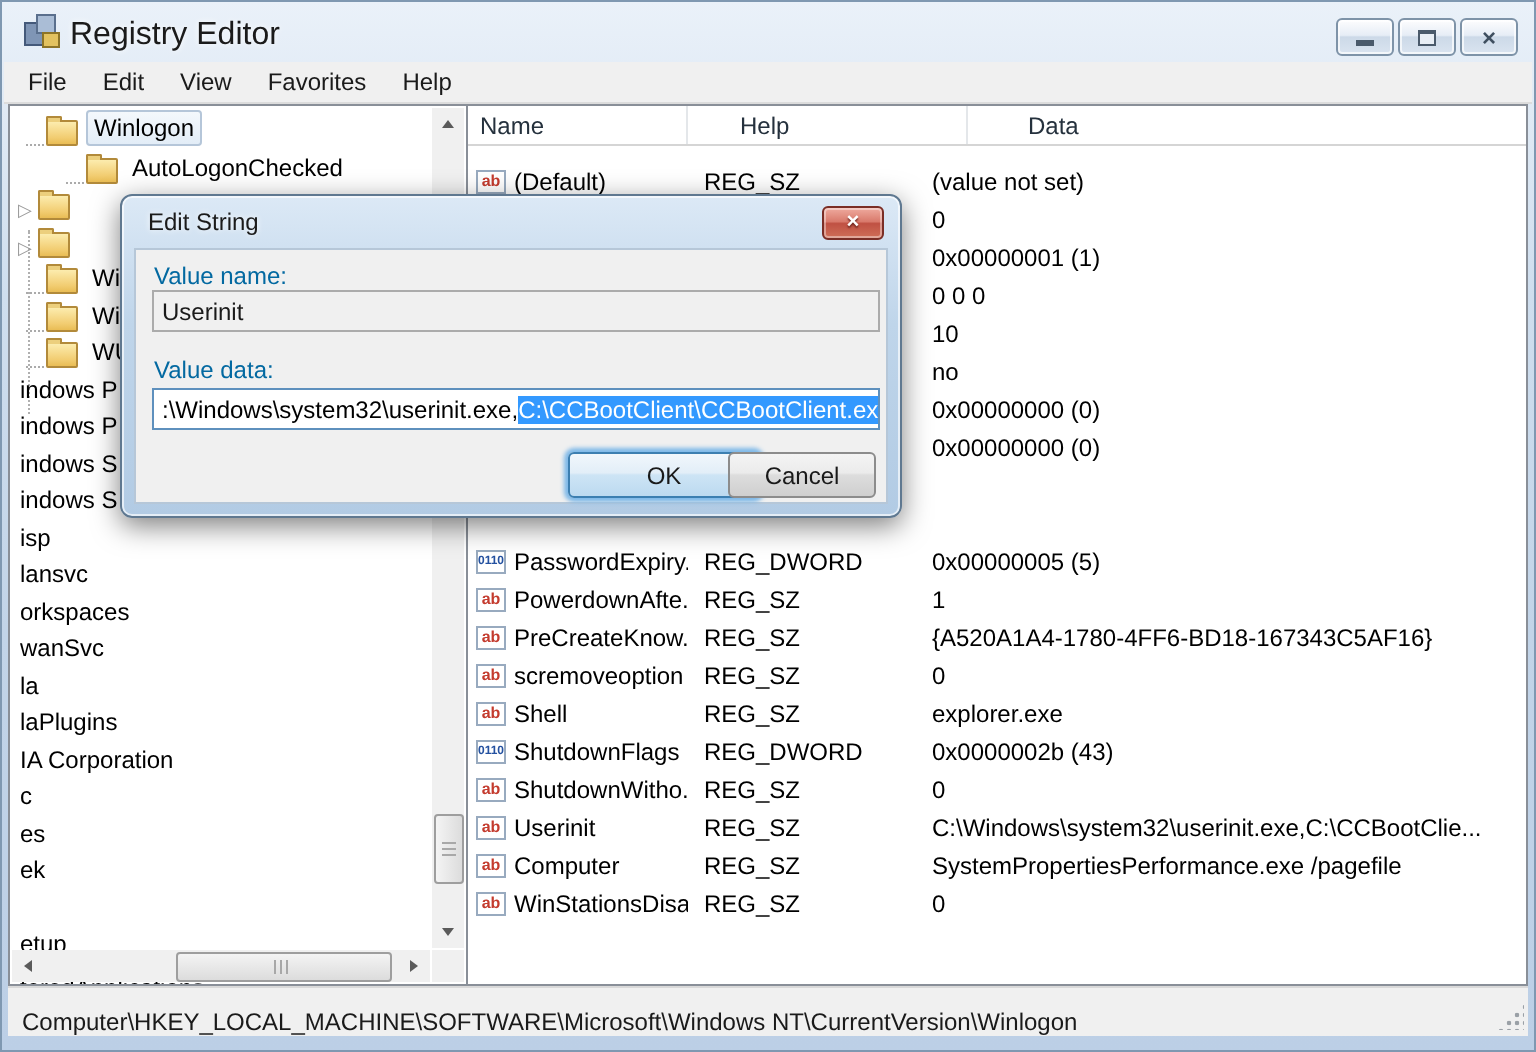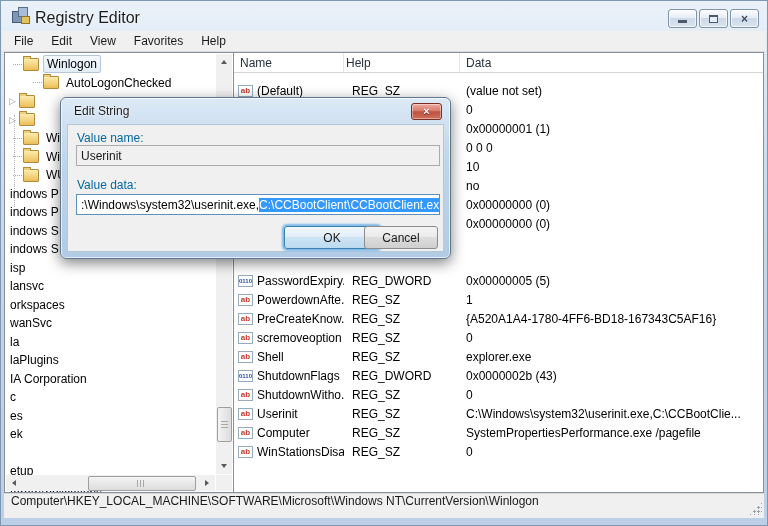--- a/index.html
+++ b/index.html
@@ -21,35 +21,35 @@
   .g-min{width:9px;height:3px;background:#4a5a6b;margin-top:6px;}
   .g-max{width:9px;height:8px;border:1px solid #4a5a6b;border-top-width:2px;box-sizing:border-box;background:#e8eef5;}
   .g-close{color:#3f4f60;font-weight:bold;font-size:12px;line-height:12px;}
   .menubar{position:absolute;top:30px;left:1px;right:1px;height:21px;background:#f0f0f0;
            border-bottom:1px solid #dcdcdc;display:flex;align-items:center;padding-left:3px;box-sizing:border-box;}
   .menu-item{padding:3px 9px;color:#1a1a1a;}
   
   .tree-panel{position:absolute;left:3px;top:51px;width:230px;bottom:32px;background:#fff;
               border:1px solid #898f98;box-sizing:border-box;overflow:hidden;}
   .tree-vline{position:absolute;left:9px;top:62px;height:92px;border-left:1px dotted #b0b0b0;}
-  .trow{position:absolute;height:18px;display:flex;align-items:center;white-space:nowrap;}
+  .trow{position:absolute;height:18px;display:flex;align-items:flex-end;white-space:nowrap;}
   .trow.deep{left:8px;} .trow.deeper{left:28px;} .trow.arrow{left:4px;} .trow.flat{left:2px;}
   .stub{width:9px;height:0;border-top:1px dotted #ababab;margin-right:1px;flex:none;}
   .folder{width:14px;height:11px;position:relative;flex:none;margin-right:4px;
           background:linear-gradient(#fcecae,#f2cd72 70%,#e9bd55);border:1px solid #b28a3a;border-radius:1px;}
   .folder::before{content:"";position:absolute;left:-1px;top:-3px;width:6px;height:2px;background:#eccf7d;
           border:1px solid #b28a3a;border-bottom:none;border-radius:1px 1px 0 0;}
   .expander{color:#9a9a9a;font-size:9px;width:9px;flex:none;margin-right:1px;}
   .tlabel{padding:1px 3px;}
   .tlabel.sel{border:1px solid #b5c6d9;border-radius:2px;background:linear-gradient(#f4f8fc,#e3edf7);}
   
   .list-panel{position:absolute;left:232px;top:51px;right:3px;bottom:32px;background:#fff;
               border:1px solid #898f98;box-sizing:border-box;overflow:hidden;}
   .lheader{position:absolute;top:0;left:0;right:0;height:20px;display:flex;background:#fff;
-           border-bottom:1px solid #d5d5d5;padding-left:4px;box-sizing:border-box;color:#25313d;}
+           border-bottom:1px solid #d5d5d5;padding-left:4px;box-sizing:border-box;color:#25313d;gap:24px;}
   .lcol{border-right:1px solid #e4e7ea;padding:3px 0 0 2px;box-sizing:border-box;}
   .lcol.c0{width:106px;} .lcol.c1{width:116px;} .lcol.c2{flex:1;padding-left:6px;border-right:none;}
   .lrows{position:absolute;top:20px;left:0;right:0;bottom:0;}
   .lrow{position:absolute;left:0;right:0;height:19px;display:flex;align-items:center;white-space:nowrap;}
   .icn{width:15px;height:12px;margin-left:4px;flex:none;display:flex;align-items:center;justify-content:center;
        box-sizing:border-box;overflow:hidden;}
   .ic-sz{background:#fff;border:1px solid #98aabf;color:#c43b2e;font-weight:bold;font-size:8px;}
   .ic-dword{background:#fff;border:1px solid #98aabf;color:#2451a0;font-weight:bold;font-size:6px;letter-spacing:0;}
   .nm{margin-left:4px;width:87px;overflow:hidden;flex:none;}
   .tp{width:108px;padding-left:8px;flex:none;overflow:hidden;box-sizing:content-box;}
@@ -70,21 +70,21 @@
   .v-thumb::after{content:"";position:absolute;left:3px;top:13px;width:7px;height:7px;
            background:repeating-linear-gradient(0deg,#a8a8a8 0 1px,transparent 1px 3px);}
   .h-thumb{position:absolute;left:82px;width:106px;top:1px;height:13px;border:1px solid #9e9e9e;border-radius:2px;
            background:linear-gradient(#f4f4f4,#dcdcdc);}
   .h-thumb::after{content:"";position:absolute;top:3px;left:48px;width:9px;height:7px;
            background:repeating-linear-gradient(90deg,#a8a8a8 0 1px,transparent 1px 3px);}
   .hscroll .sb-btn.left{position:absolute;left:0;top:0;}
   .hscroll .sb-btn.right{position:absolute;right:0;top:0;}
   
   .statusbar{position:absolute;left:3px;right:3px;bottom:7px;height:25px;background:#f0f0f0;
-             border-top:1px solid #d9d9d9;display:flex;align-items:flex-start;padding-left:7px;box-sizing:border-box;color:#1a1a1a;}
+             border-top:1px solid #d9d9d9;display:flex;align-items:flex-end;padding-left:7px;box-sizing:border-box;color:#1a1a1a;}
   .grip{position:absolute;right:2px;bottom:3px;width:13px;height:13px;
         background-image:radial-gradient(circle at 1.5px 1.5px,#9aa0a6 1px,transparent 1.3px);
         background-size:4px 4px;clip-path:polygon(100% 0,100% 100%,0 100%);}
   
   .dialog{position:absolute;left:59px;top:96px;width:391px;height:162px;z-index:50;
           background:linear-gradient(#dce9f6,#bfd5ea 40%,#b2cbe4);
           border:1px solid #5f7890;border-radius:6px;box-sizing:border-box;
           box-shadow:0 4px 14px rgba(0,0,0,.5),inset 0 0 0 1px rgba(255,255,255,.65);}
   .dlg-title{position:absolute;left:13px;top:6px;color:#1b1b1b;text-shadow:0 0 3px #fff;}
   .dlg-close{position:absolute;right:8px;top:5px;width:31px;height:17px;border:1px solid #7a2e26;border-radius:3px;

